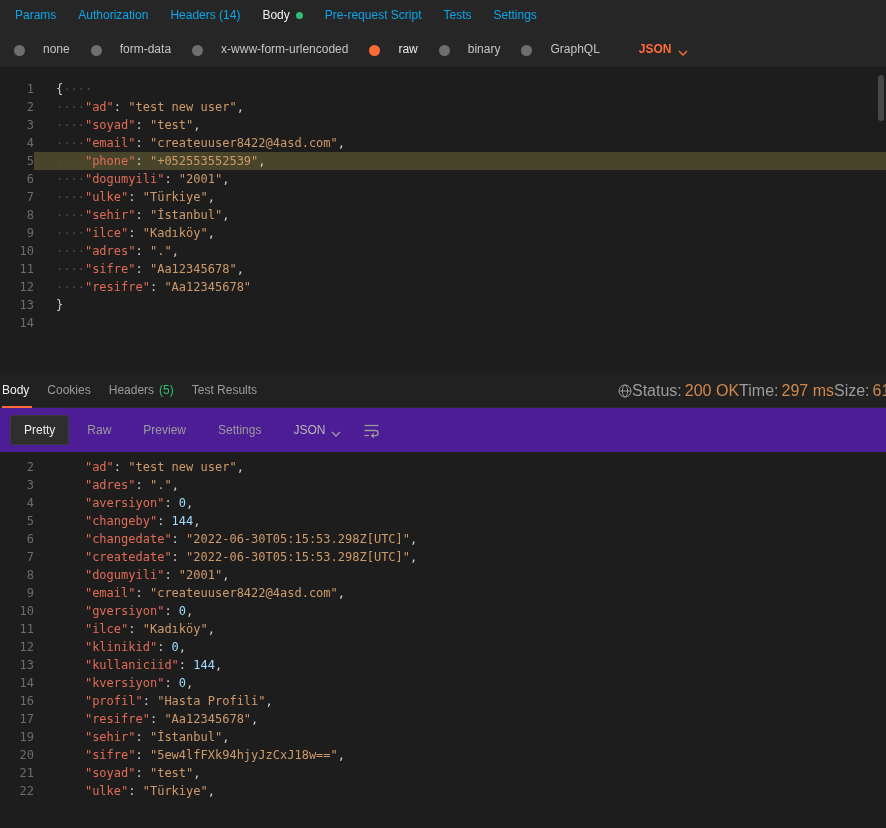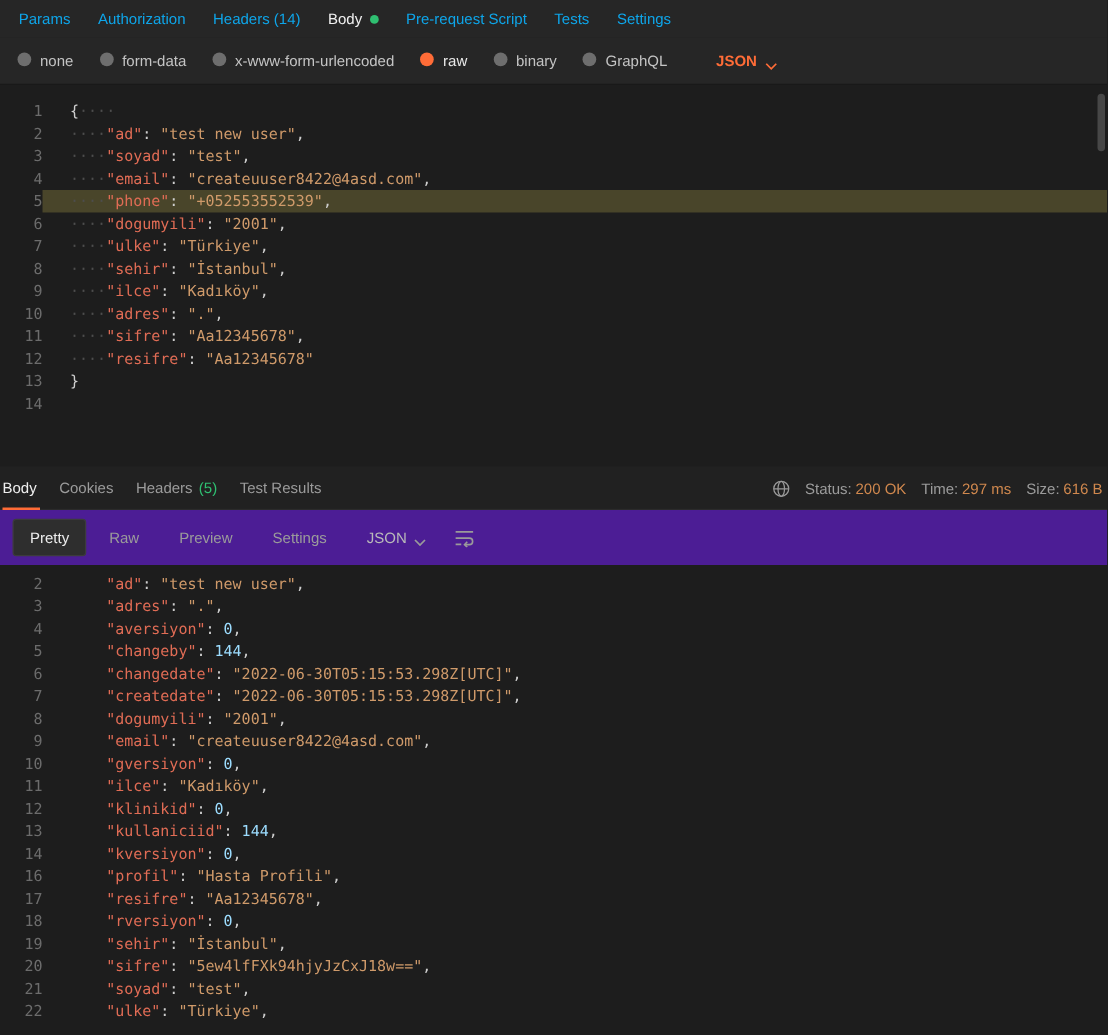--- a/index.html
+++ b/index.html
@@ -10,21 +10,21 @@
   .bar{position:absolute;left:0;right:0;display:flex;align-items:center}
 
   
   #req-tabs{top:0;height:30px;background:#262626;padding:0 4px}
   .req-tab{display:flex;align-items:center;gap:6px;padding:0 11px;height:30px;font-size:12px;color:#0ea5e9;cursor:pointer}
   .req-tab.active{color:#f1f1f1}
   .dot{width:7px;height:7px;border-radius:50%;background:var(--green)}
 
   
   #body-type-bar{top:30px;height:38px;background:#262626;padding:0 14px;gap:21px;border-bottom:1px solid #191919}
-  .radio{display:flex;align-items:flex-start;gap:7px;cursor:pointer}
+  .radio{display:flex;align-items:flex-end;gap:18px;cursor:pointer}
   .radio .rb{width:11px;height:11px;border-radius:50%;background:#6e6e6e}
   .radio .rl{font-size:12px;color:#c4c4c4}
   .radio.sel .rb{background:var(--accent)}
   .radio.sel .rl{color:#e9e9e9}
   .dropdown{display:flex;align-items:flex-end;gap:6px;cursor:pointer}
   #req-format{margin-left:18px}
   #req-format .dl{font-size:12px;color:var(--accent);font-weight:bold}
 
   
   .editor{position:absolute;left:0;right:0;background:#1d1d1d;font-family:"DejaVu Sans Mono",monospace;font-size:12px;line-height:18px;overflow:hidden}
@@ -43,21 +43,21 @@
   .scrollbar .thumb{width:6px;height:46px;margin:3px auto 0;background:#474747;border-radius:3px}
 
   
   #res-header{top:373px;height:35px;background:#212121;border-bottom:1px solid #2b2b2b;padding:0}
   .res-tab{position:relative;display:flex;align-items:center;gap:5px;height:35px;padding:0 9px;font-size:12px;color:#9b9b9b;cursor:pointer}
   .res-tab:first-child{padding-left:2px}
   .res-tab.active{color:#efefef}
   .res-tab.active::after{content:"";position:absolute;left:2px;right:6px;bottom:0;height:2px;background:var(--accent)}
   .res-tab .count{color:var(--green)}
   .res-meta{position:absolute;left:618px;top:373px;height:35px;display:flex;align-items:center;white-space:nowrap}
-  .meta-item{font-size:12px;color:#9b9b9b;margin-left:12px}
+  .meta-item{font-size:16px;color:#9b9b9b;}
   .mval{color:var(--status);margin-left:3px}
 
   
   #res-toolbar{top:408px;height:44px;background:#4c1d95;padding:0 10px;gap:4px}
   .seg{padding:7px 13px;font-size:12px;color:#9b9b9b;border-radius:3px;cursor:pointer;border:1px solid transparent}
   .seg.active{background:#2e2e2e;border:1px solid #3c3c3c;color:#ededed}
   #res-format{margin-left:14px}
   #res-format .dl{font-size:12px;color:#b9b9b9}
   .icon-btn{margin-left:18px;cursor:pointer;display:flex;align-items:center}
 </style>
@@ -209,20 +209,19 @@
       <div class="code-line"><span class="ln">7</span><span class="code"><span class="ws">    </span><span class="key">"createdate"</span><span class="punct">: </span><span class="str">"2022-06-30T05:15:53.298Z[UTC]"</span><span class="punct">,</span></span></div>
       <div class="code-line"><span class="ln">8</span><span class="code"><span class="ws">    </span><span class="key">"dogumyili"</span><span class="punct">: </span><span class="str">"2001"</span><span class="punct">,</span></span></div>
       <div class="code-line"><span class="ln">9</span><span class="code"><span class="ws">    </span><span class="key">"email"</span><span class="punct">: </span><span class="str">"createuuser8422@4asd.com"</span><span class="punct">,</span></span></div>
       <div class="code-line"><span class="ln">10</span><span class="code"><span class="ws">    </span><span class="key">"gversiyon"</span><span class="punct">: </span><span class="num">0</span><span class="punct">,</span></span></div>
       <div class="code-line"><span class="ln">11</span><span class="code"><span class="ws">    </span><span class="key">"ilce"</span><span class="punct">: </span><span class="str">"Kadıköy"</span><span class="punct">,</span></span></div>
       <div class="code-line"><span class="ln">12</span><span class="code"><span class="ws">    </span><span class="key">"klinikid"</span><span class="punct">: </span><span class="num">0</span><span class="punct">,</span></span></div>
       <div class="code-line"><span class="ln">13</span><span class="code"><span class="ws">    </span><span class="key">"kullaniciid"</span><span class="punct">: </span><span class="num">144</span><span class="punct">,</span></span></div>
       <div class="code-line"><span class="ln">14</span><span class="code"><span class="ws">    </span><span class="key">"kversiyon"</span><span class="punct">: </span><span class="num">0</span><span class="punct">,</span></span></div>
       <div class="code-line"><span class="ln">16</span><span class="code"><span class="ws">    </span><span class="key">"profil"</span><span class="punct">: </span><span class="str">"Hasta Profili"</span><span class="punct">,</span></span></div>
       <div class="code-line"><span class="ln">17</span><span class="code"><span class="ws">    </span><span class="key">"resifre"</span><span class="punct">: </span><span class="str">"Aa12345678"</span><span class="punct">,</span></span></div>
-      <div class="code-line"><span class="ln">18</span><span class="code"><span class="ws">    </span><span class="key">"rversiyon"</span><span class="punct">: </span><span class="num">0</span><span class="punct">,</span></span></div>
       <div class="code-line"><span class="ln">19</span><span class="code"><span class="ws">    </span><span class="key">"sehir"</span><span class="punct">: </span><span class="str">"İstanbul"</span><span class="punct">,</span></span></div>
       <div class="code-line"><span class="ln">20</span><span class="code"><span class="ws">    </span><span class="key">"sifre"</span><span class="punct">: </span><span class="str">"5ew4lfFXk94hjyJzCxJ18w=="</span><span class="punct">,</span></span></div>
       <div class="code-line"><span class="ln">21</span><span class="code"><span class="ws">    </span><span class="key">"soyad"</span><span class="punct">: </span><span class="str">"test"</span><span class="punct">,</span></span></div>
       <div class="code-line"><span class="ln">22</span><span class="code"><span class="ws">    </span><span class="key">"ulke"</span><span class="punct">: </span><span class="str">"Türkiye"</span><span class="punct">,</span></span></div>
     </div>
 
 </div>
 
 </body></html>

